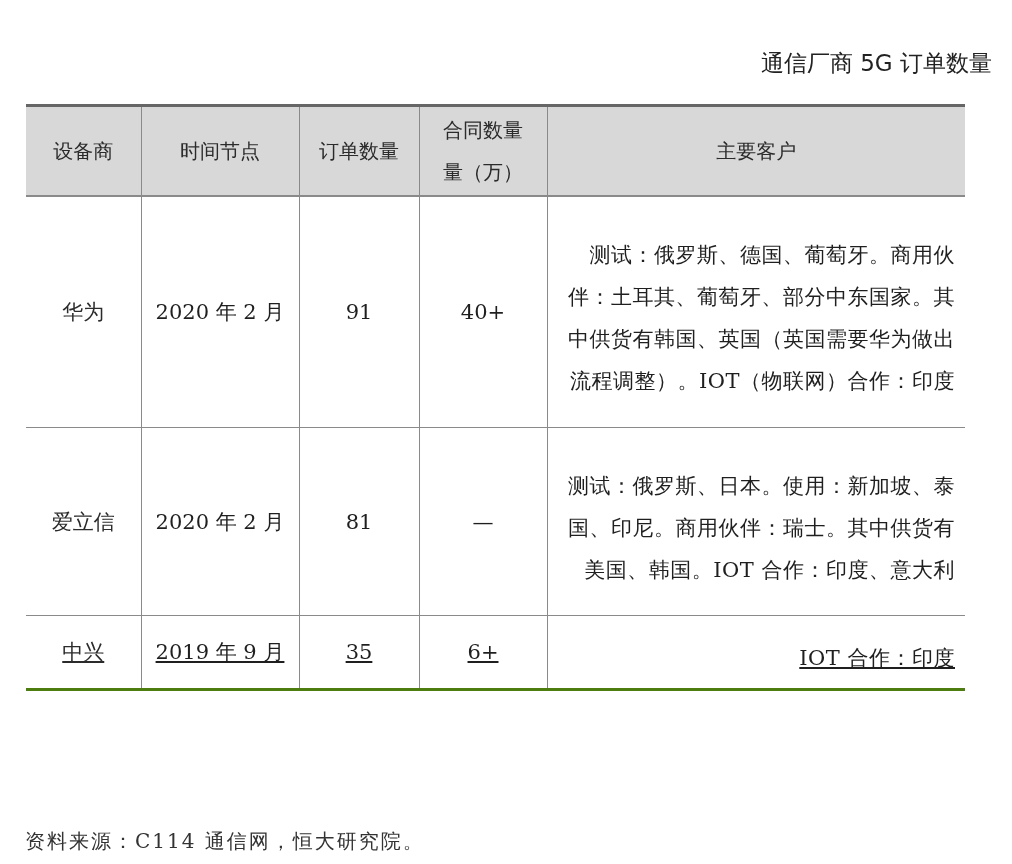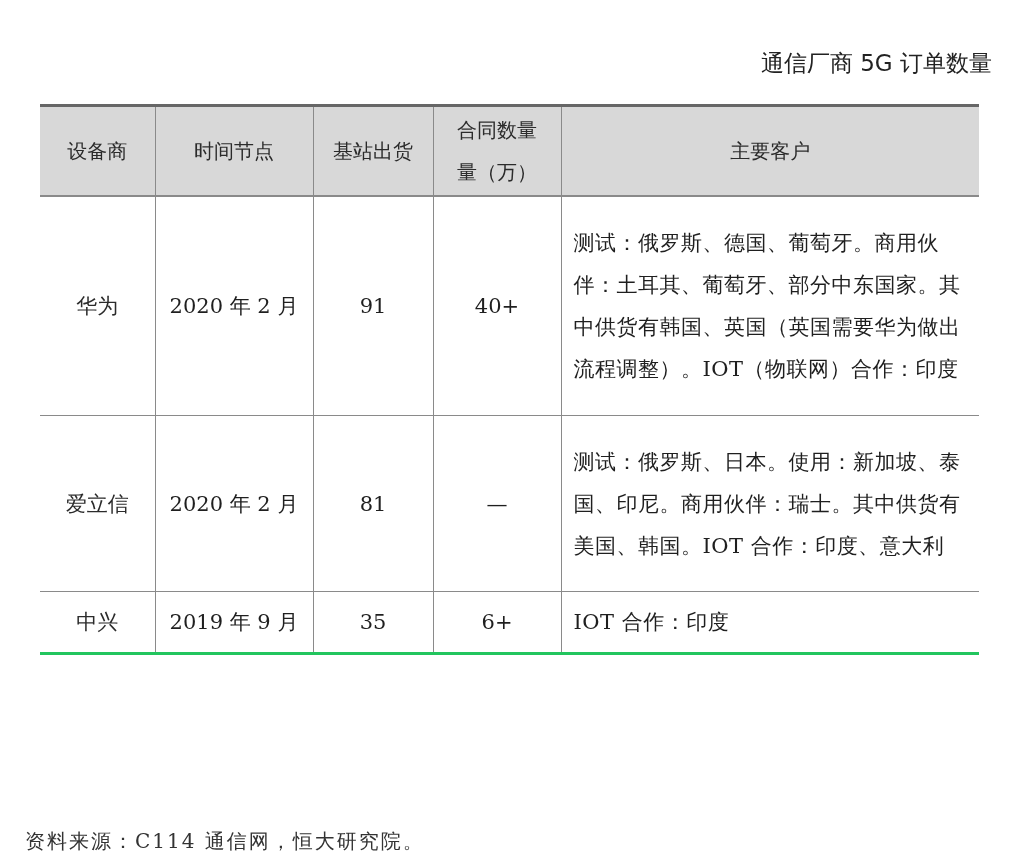--- a/index.html
+++ b/index.html
@@ -7,26 +7,26 @@
       width: 1012px; height: 864px; position: relative; overflow: hidden;
       color: #1f1f1f;
     }
     .title {
       position: absolute; left: 0; top: 48px; width: 992px;
       text-align: right;
       font-family: "DejaVu Sans", "Liberation Sans", sans-serif;
       font-size: 23px; letter-spacing: 0px; color: #222;
     }
     table.orders {
-      position: absolute; left: 40px; top: 104px;
+      position: absolute; left: 26px; top: 104px;
       width: 939px;
       border-collapse: collapse;
       table-layout: fixed;
       border-top: 3px solid #666;
-      border-bottom: 3px solid #22c55e;
+      border-bottom: 3px solid #4d7c0f;
     }
     table.orders th, table.orders td {
       border: 1px solid #8a8a8a;
       padding: 0;
       vertical-align: middle;
     }
     table.orders tr > *:first-child { border-left: none; }
     table.orders tr > *:last-child { border-right: none; }
     table.orders thead th {
       background: #d8d8d8;
@@ -39,35 +39,35 @@
       line-height: 42px;
       border-bottom: 2px solid #8a8a8a;
     }
     table.orders td {
       font-family: "DejaVu Serif", "Liberation Serif", serif;
       font-size: 21px;
       color: #1f1f1f;
       text-align: center;
     }
     table.orders td.cust {
-      text-align: left;
-      padding: 6px 10px 6px 12px;
+      text-align: right;
+      padding: 18px 10px 6px 12px;
       line-height: 42px;
       font-size: 21px;
       letter-spacing: 0.5px;
     }
     table.orders td.vendor {
       font-family: "DejaVu Sans", "Liberation Sans", sans-serif;
       font-size: 21px;
       color: #2b2b2b;
     }
     .r1 td { height: 206px; }
     .r2 td { height: 163px; }
     .r3 td { height: 122px; }
-    .r4 td { height: 48px; }
+    .r4 td { height: 48px; text-decoration: underline; }
     .r4 td.cust { padding-top: 0; padding-bottom: 0; }
     .source {
       position: absolute; left: 25px; top: 784px;
       font-family: "DejaVu Serif", "Liberation Serif", serif;
       font-size: 20px; letter-spacing: 2px; color: #333; margin-top: 44px;
     }
   </style>
 </head>
 <body>
 
@@ -78,21 +78,21 @@
     <col style="width:115px">
     <col style="width:158px">
     <col style="width:120px">
     <col style="width:128px">
     <col style="width:418px">
   </colgroup>
   <thead>
     <tr>
       <th>设备商</th>
       <th>时间节点</th>
-      <th>基站出货</th>
+      <th>订单数量</th>
       <th>
         <div>合同数量</div>
         <div>量（万）</div>
       </th>
       <th>主要客户</th>
     </tr>
   </thead>
   <tbody>
     <tr class="r1">
       <td class="vendor">华为</td>

